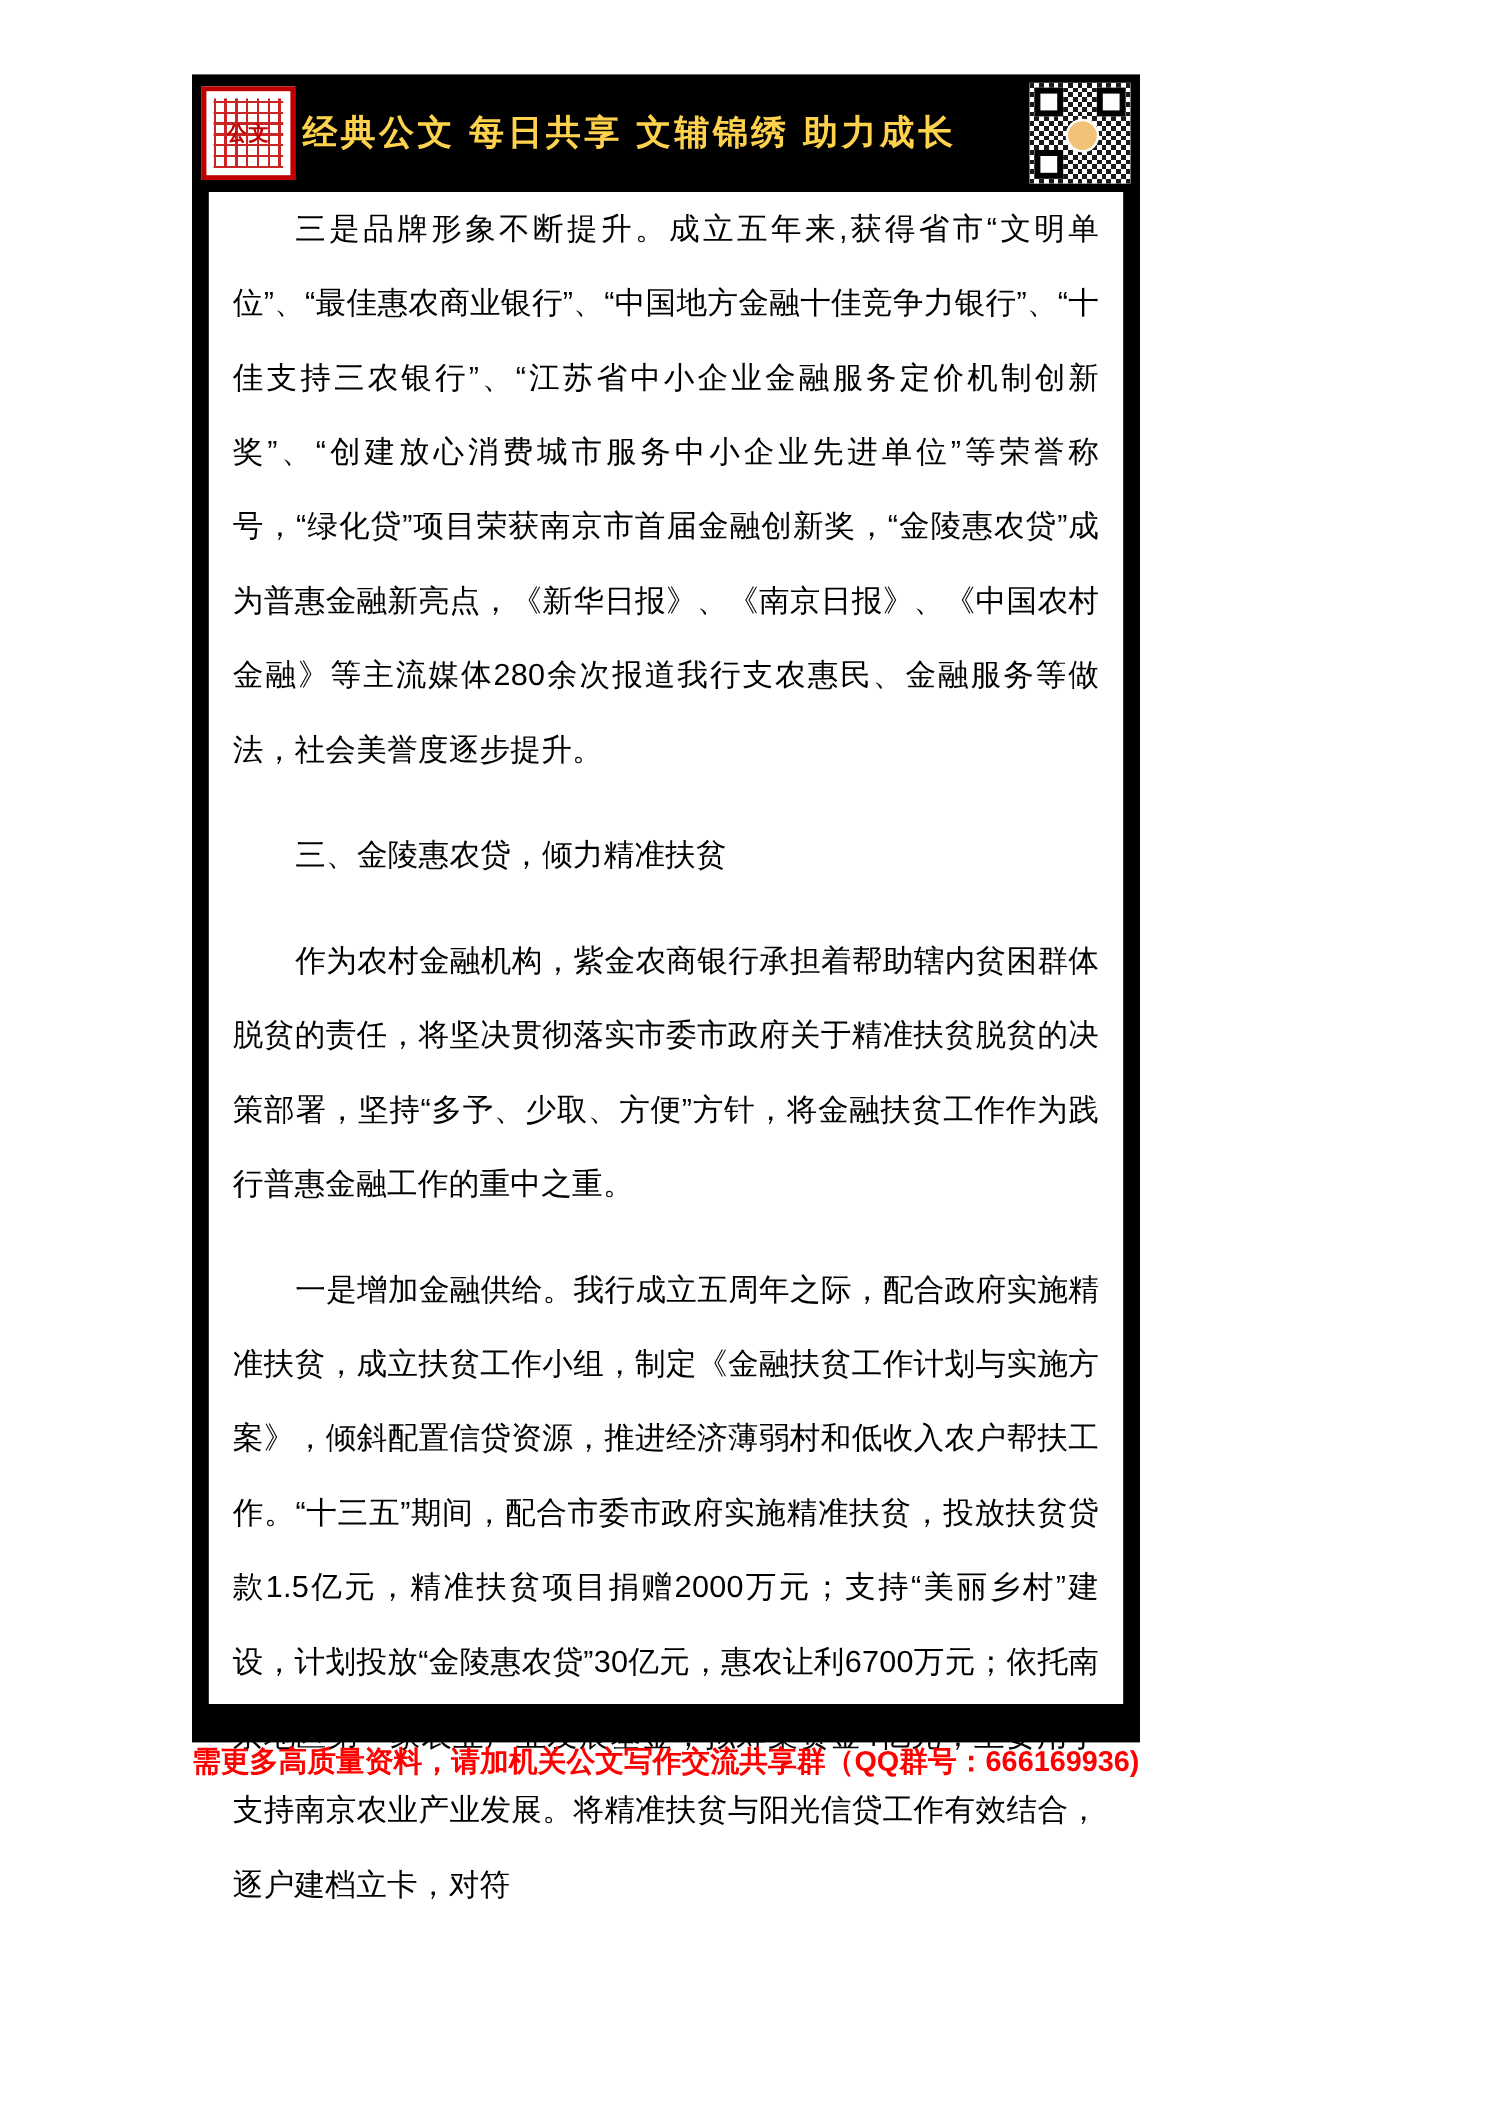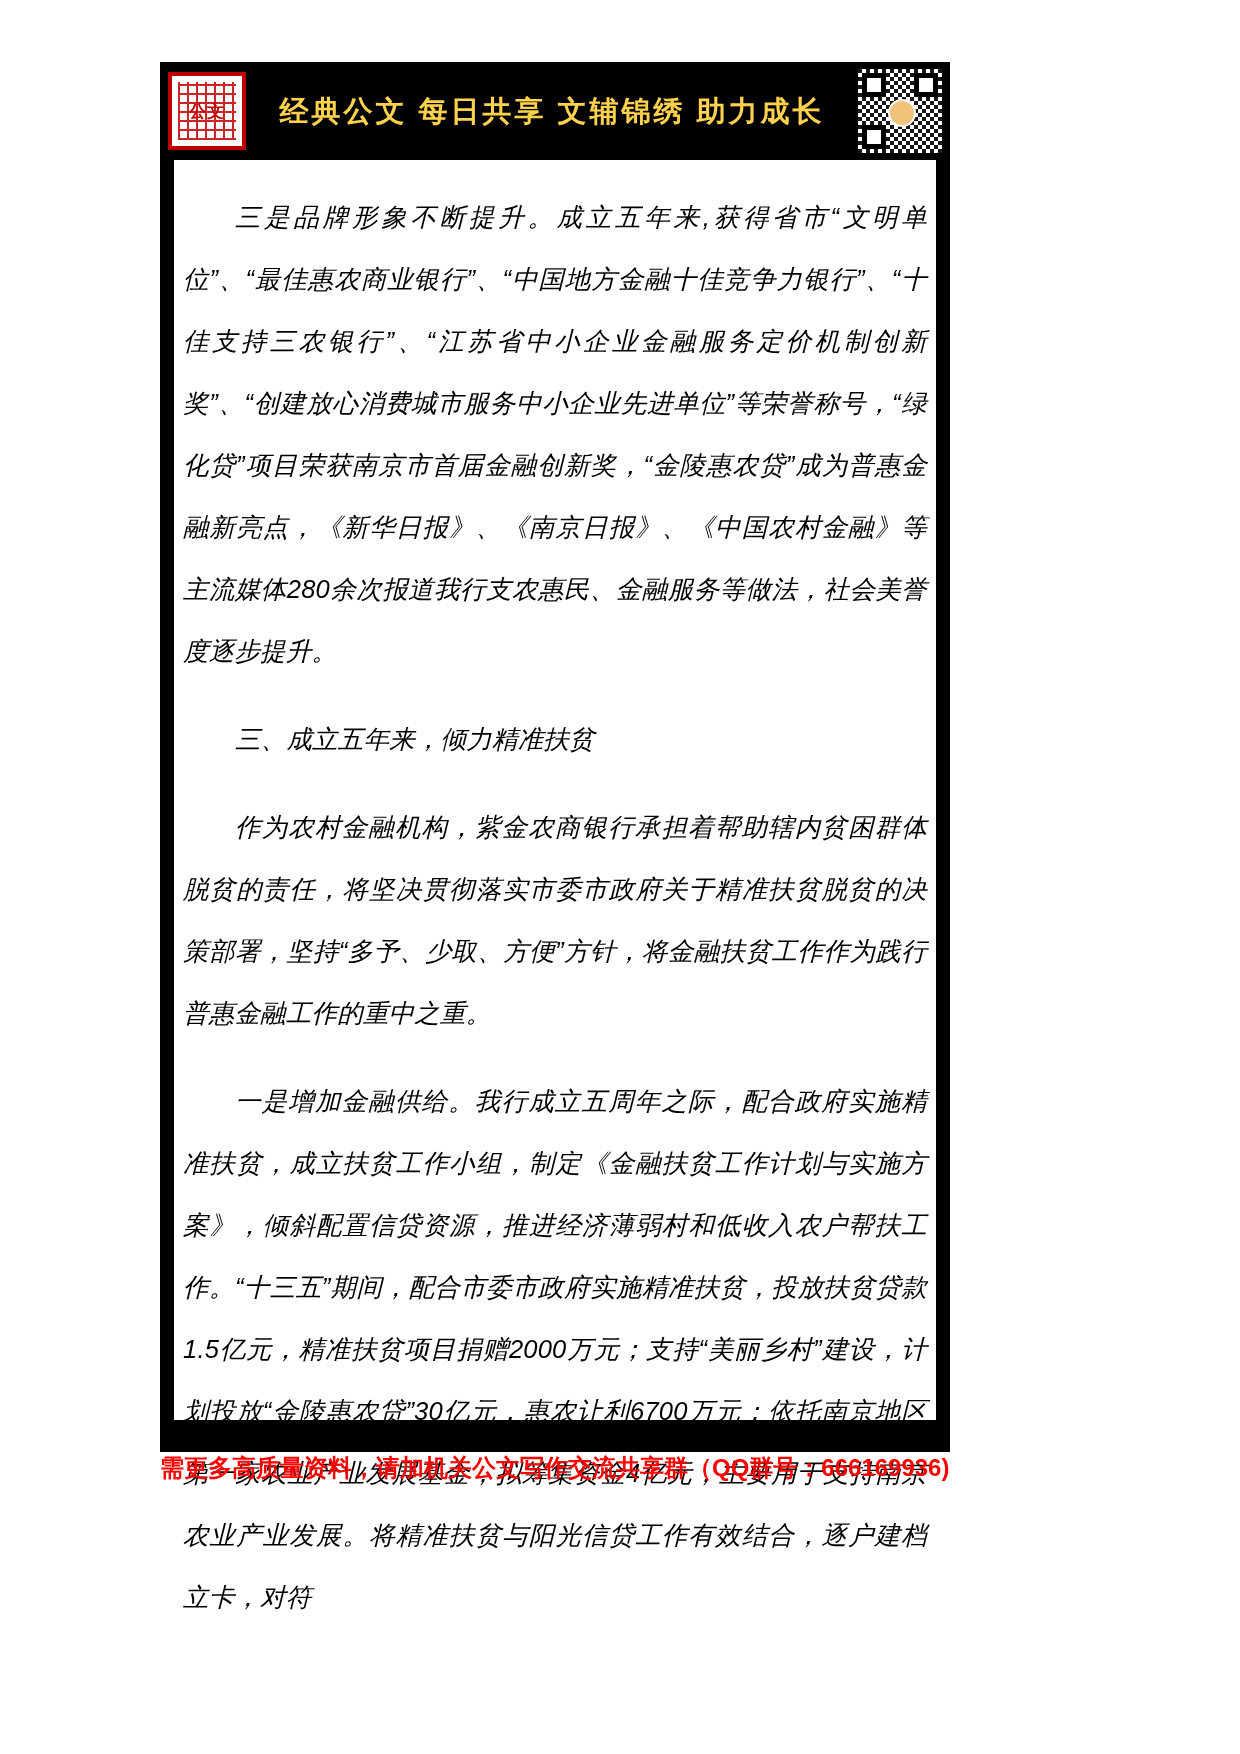--- a/index.html
+++ b/index.html
@@ -59,21 +59,21 @@
     transform: translateY(-50%);
     text-align: center;
     color: #c00000;
     font-size: 17px;
     font-weight: bold;
     letter-spacing: 1px;
     font-family: "Liberation Serif", serif;
   }
   .banner-center {
     flex: 1 1 auto;
-    text-align: center;
+    text-align: left;
     padding: 0 6px;
   }
   .banner-title {
     color: #ffd24d;
     font-size: 29px;
     font-weight: bold;
     letter-spacing: 3px;
     font-family: "Liberation Sans", sans-serif;
     line-height: 1.25;
     white-space: nowrap;
@@ -146,26 +146,25 @@
     top: 1420px;
     width: 790px;
     height: 32px;
     background: #000;
   }
 
   
   .doc-body {
     position: absolute;
     left: 174px;
-    top: 186px;
+    top: 160px;
     width: 762px;
     height: 1250px;
-    padding: 0 9px;
+    padding: 0 20px;
     box-sizing: border-box;
-    font-style: italic;
   }
   .para {
     font-family: "Liberation Sans", sans-serif;
     font-size: 25.5px;
     line-height: 62px;
     color: #000000;
     text-align: justify;
     text-justify: inter-ideograph;
     margin: 0 0 14px 0;
     letter-spacing: 0.2px;
@@ -208,20 +207,20 @@
       <div class="qr-center"></div>
     </div>
   </div>
 
   <div class="bar-left"></div>
   <div class="bar-right"></div>
   <div class="bar-bottom"></div>
 
   <div class="doc-body">
     <p class="para indent">三是品牌形象不断提升。成立五年来,获得省市“文明单位”、“最佳惠农商业银行”、“中国地方金融十佳竞争力银行”、“十佳支持三农银行”、“江苏省中小企业金融服务定价机制创新奖”、“创建放心消费城市服务中小企业先进单位”等荣誉称号，“绿化贷”项目荣获南京市首届金融创新奖，“金陵惠农贷”成为普惠金融新亮点，《新华日报》、《南京日报》、《中国农村金融》等主流媒体280余次报道我行支农惠民、金融服务等做法，社会美誉度逐步提升。</p>
-    <p class="para indent gap">三、成立五年来，倾力精准扶贫</p>
+    <p class="para indent gap">三、金陵惠农贷，倾力精准扶贫</p>
     <p class="para indent gap">作为农村金融机构，紫金农商银行承担着帮助辖内贫困群体脱贫的责任，将坚决贯彻落实市委市政府关于精准扶贫脱贫的决策部署，坚持“多予、少取、方便”方针，将金融扶贫工作作为践行普惠金融工作的重中之重。</p>
     <p class="para indent gap">一是增加金融供给。我行成立五周年之际，配合政府实施精准扶贫，成立扶贫工作小组，制定《金融扶贫工作计划与实施方案》，倾斜配置信贷资源，推进经济薄弱村和低收入农户帮扶工作。“十三五”期间，配合市委市政府实施精准扶贫，投放扶贫贷款1.5亿元，精准扶贫项目捐赠2000万元；支持“美丽乡村”建设，计划投放“金陵惠农贷”30亿元，惠农让利6700万元；依托南京地区第一家农业产业发展基金，拟筹集资金4亿元，主要用于支持南京农业产业发展。将精准扶贫与阳光信贷工作有效结合，逐户建档立卡，对符</p>
   </div>
 
   <div class="footer-note">需更多高质量资料，请加机关公文写作交流共享群（QQ群号：666169936)</div>
 
 </div>
 
 </body></html>

